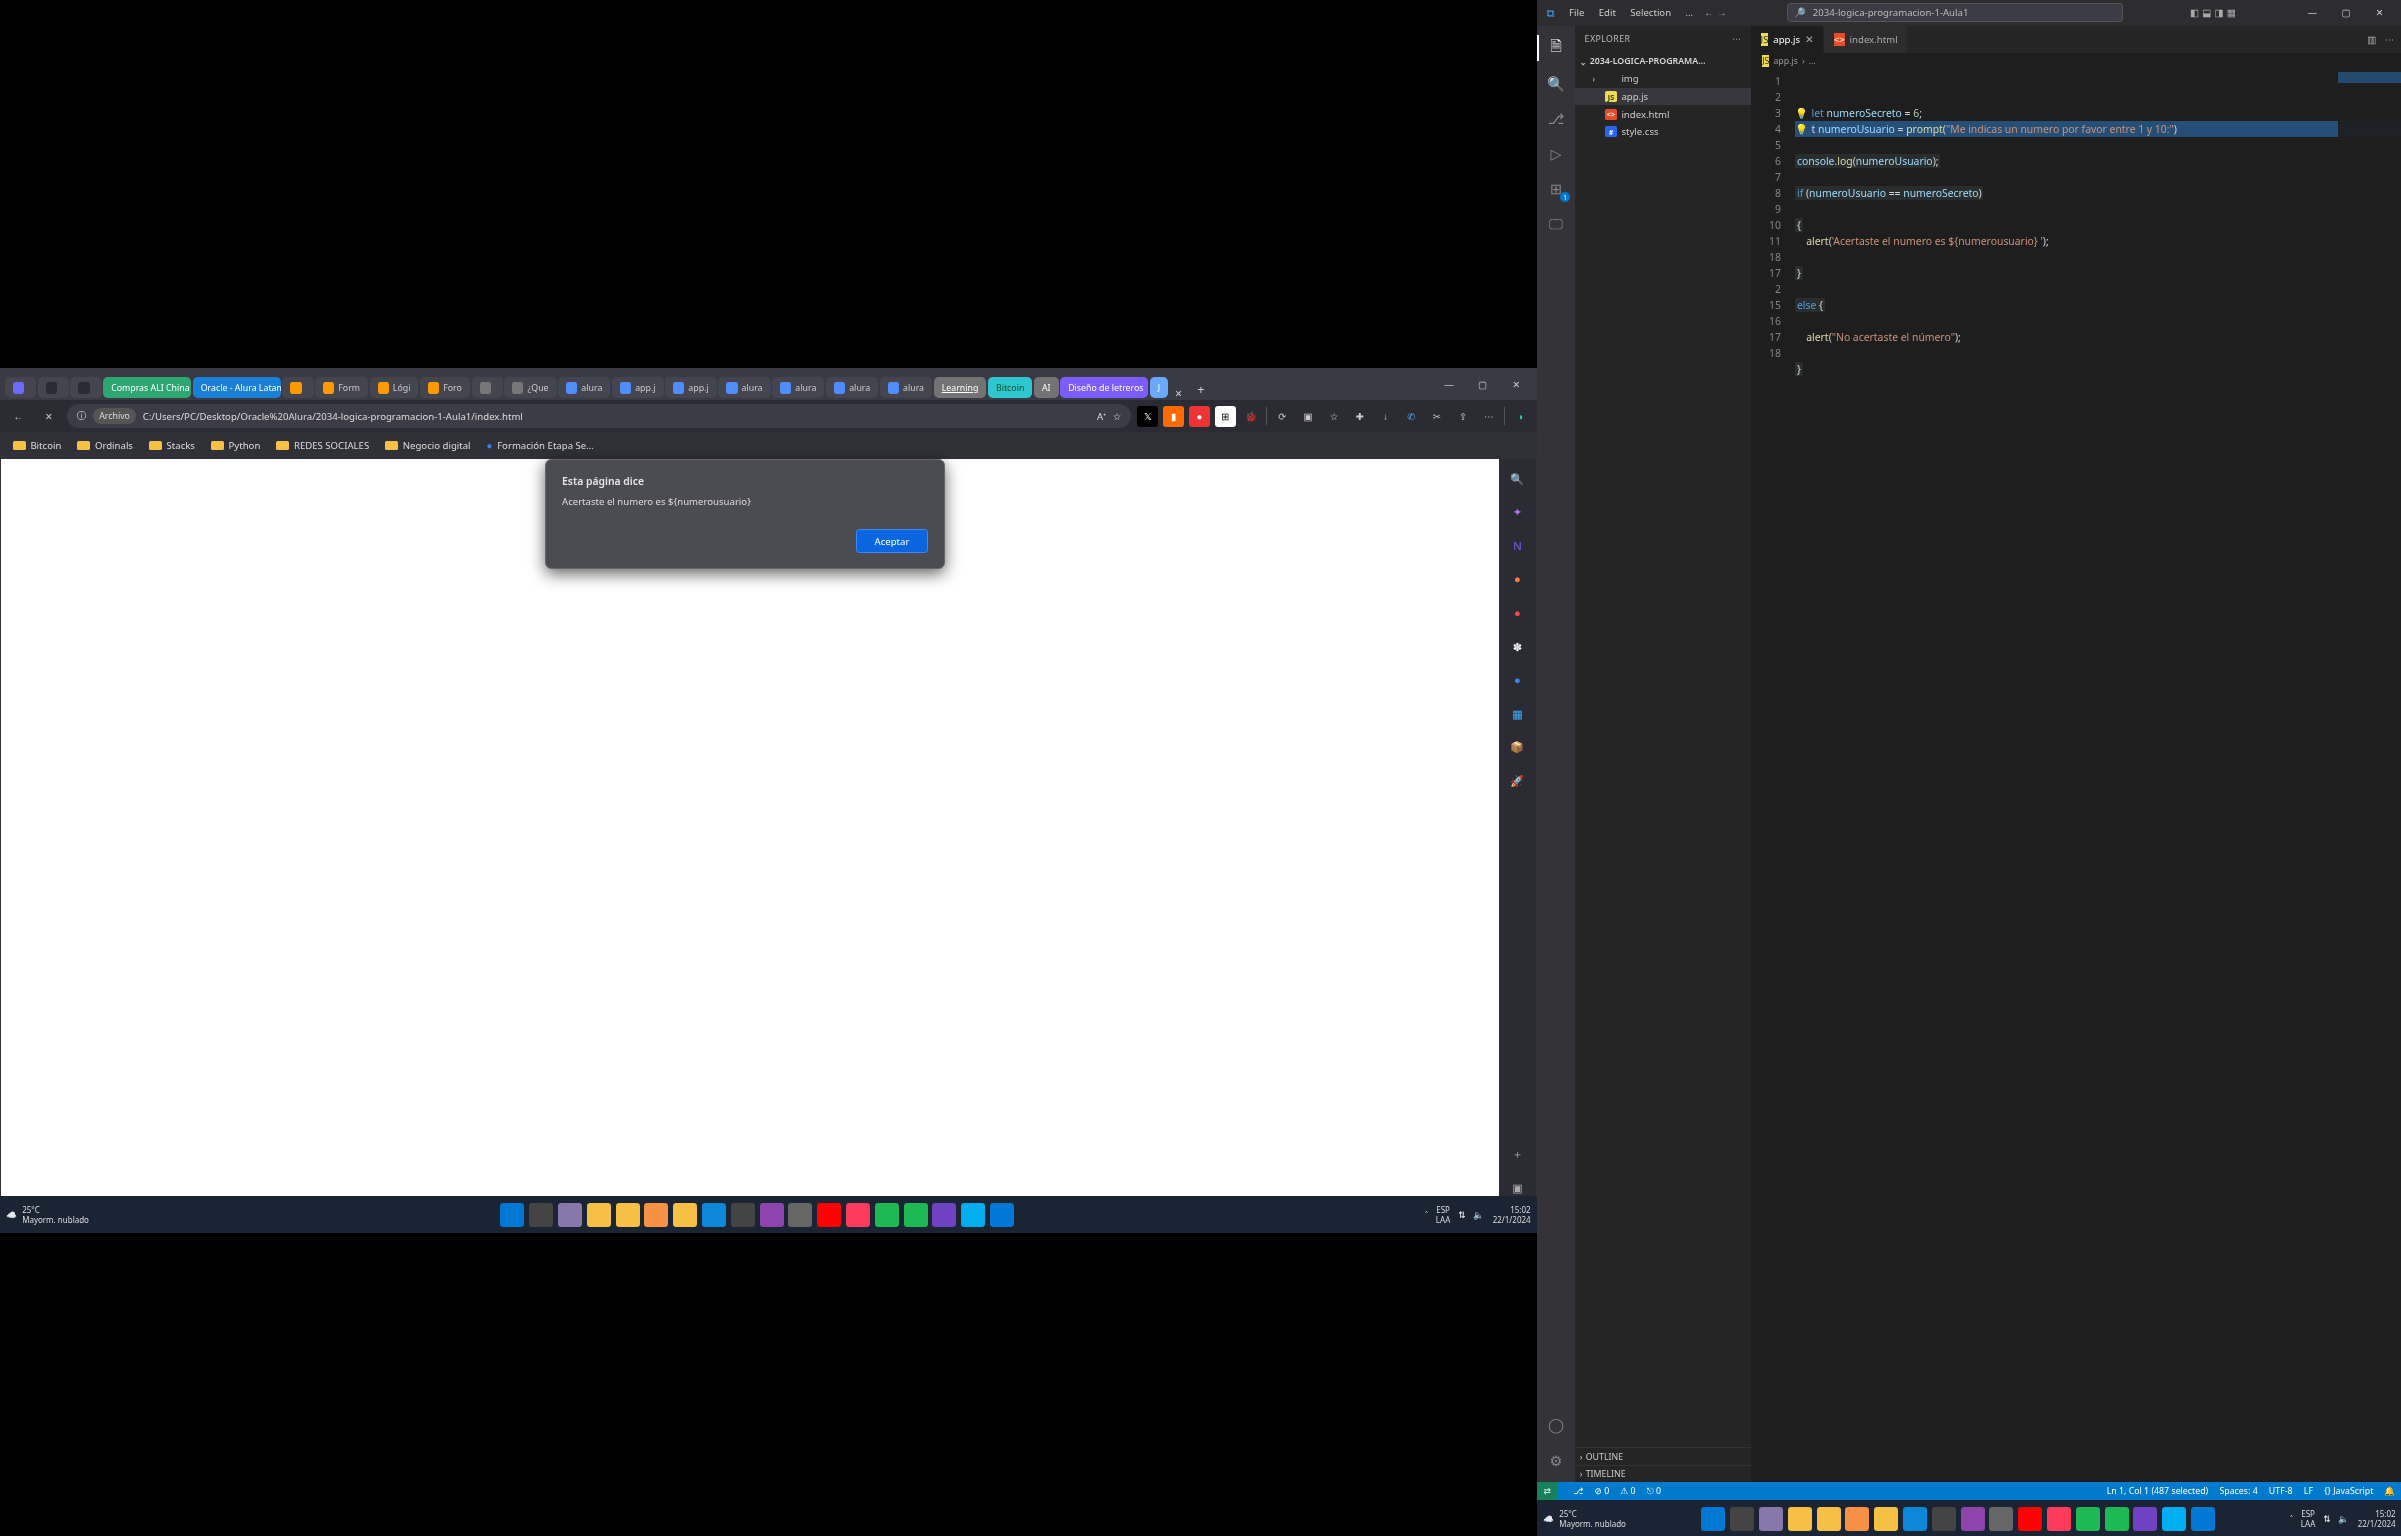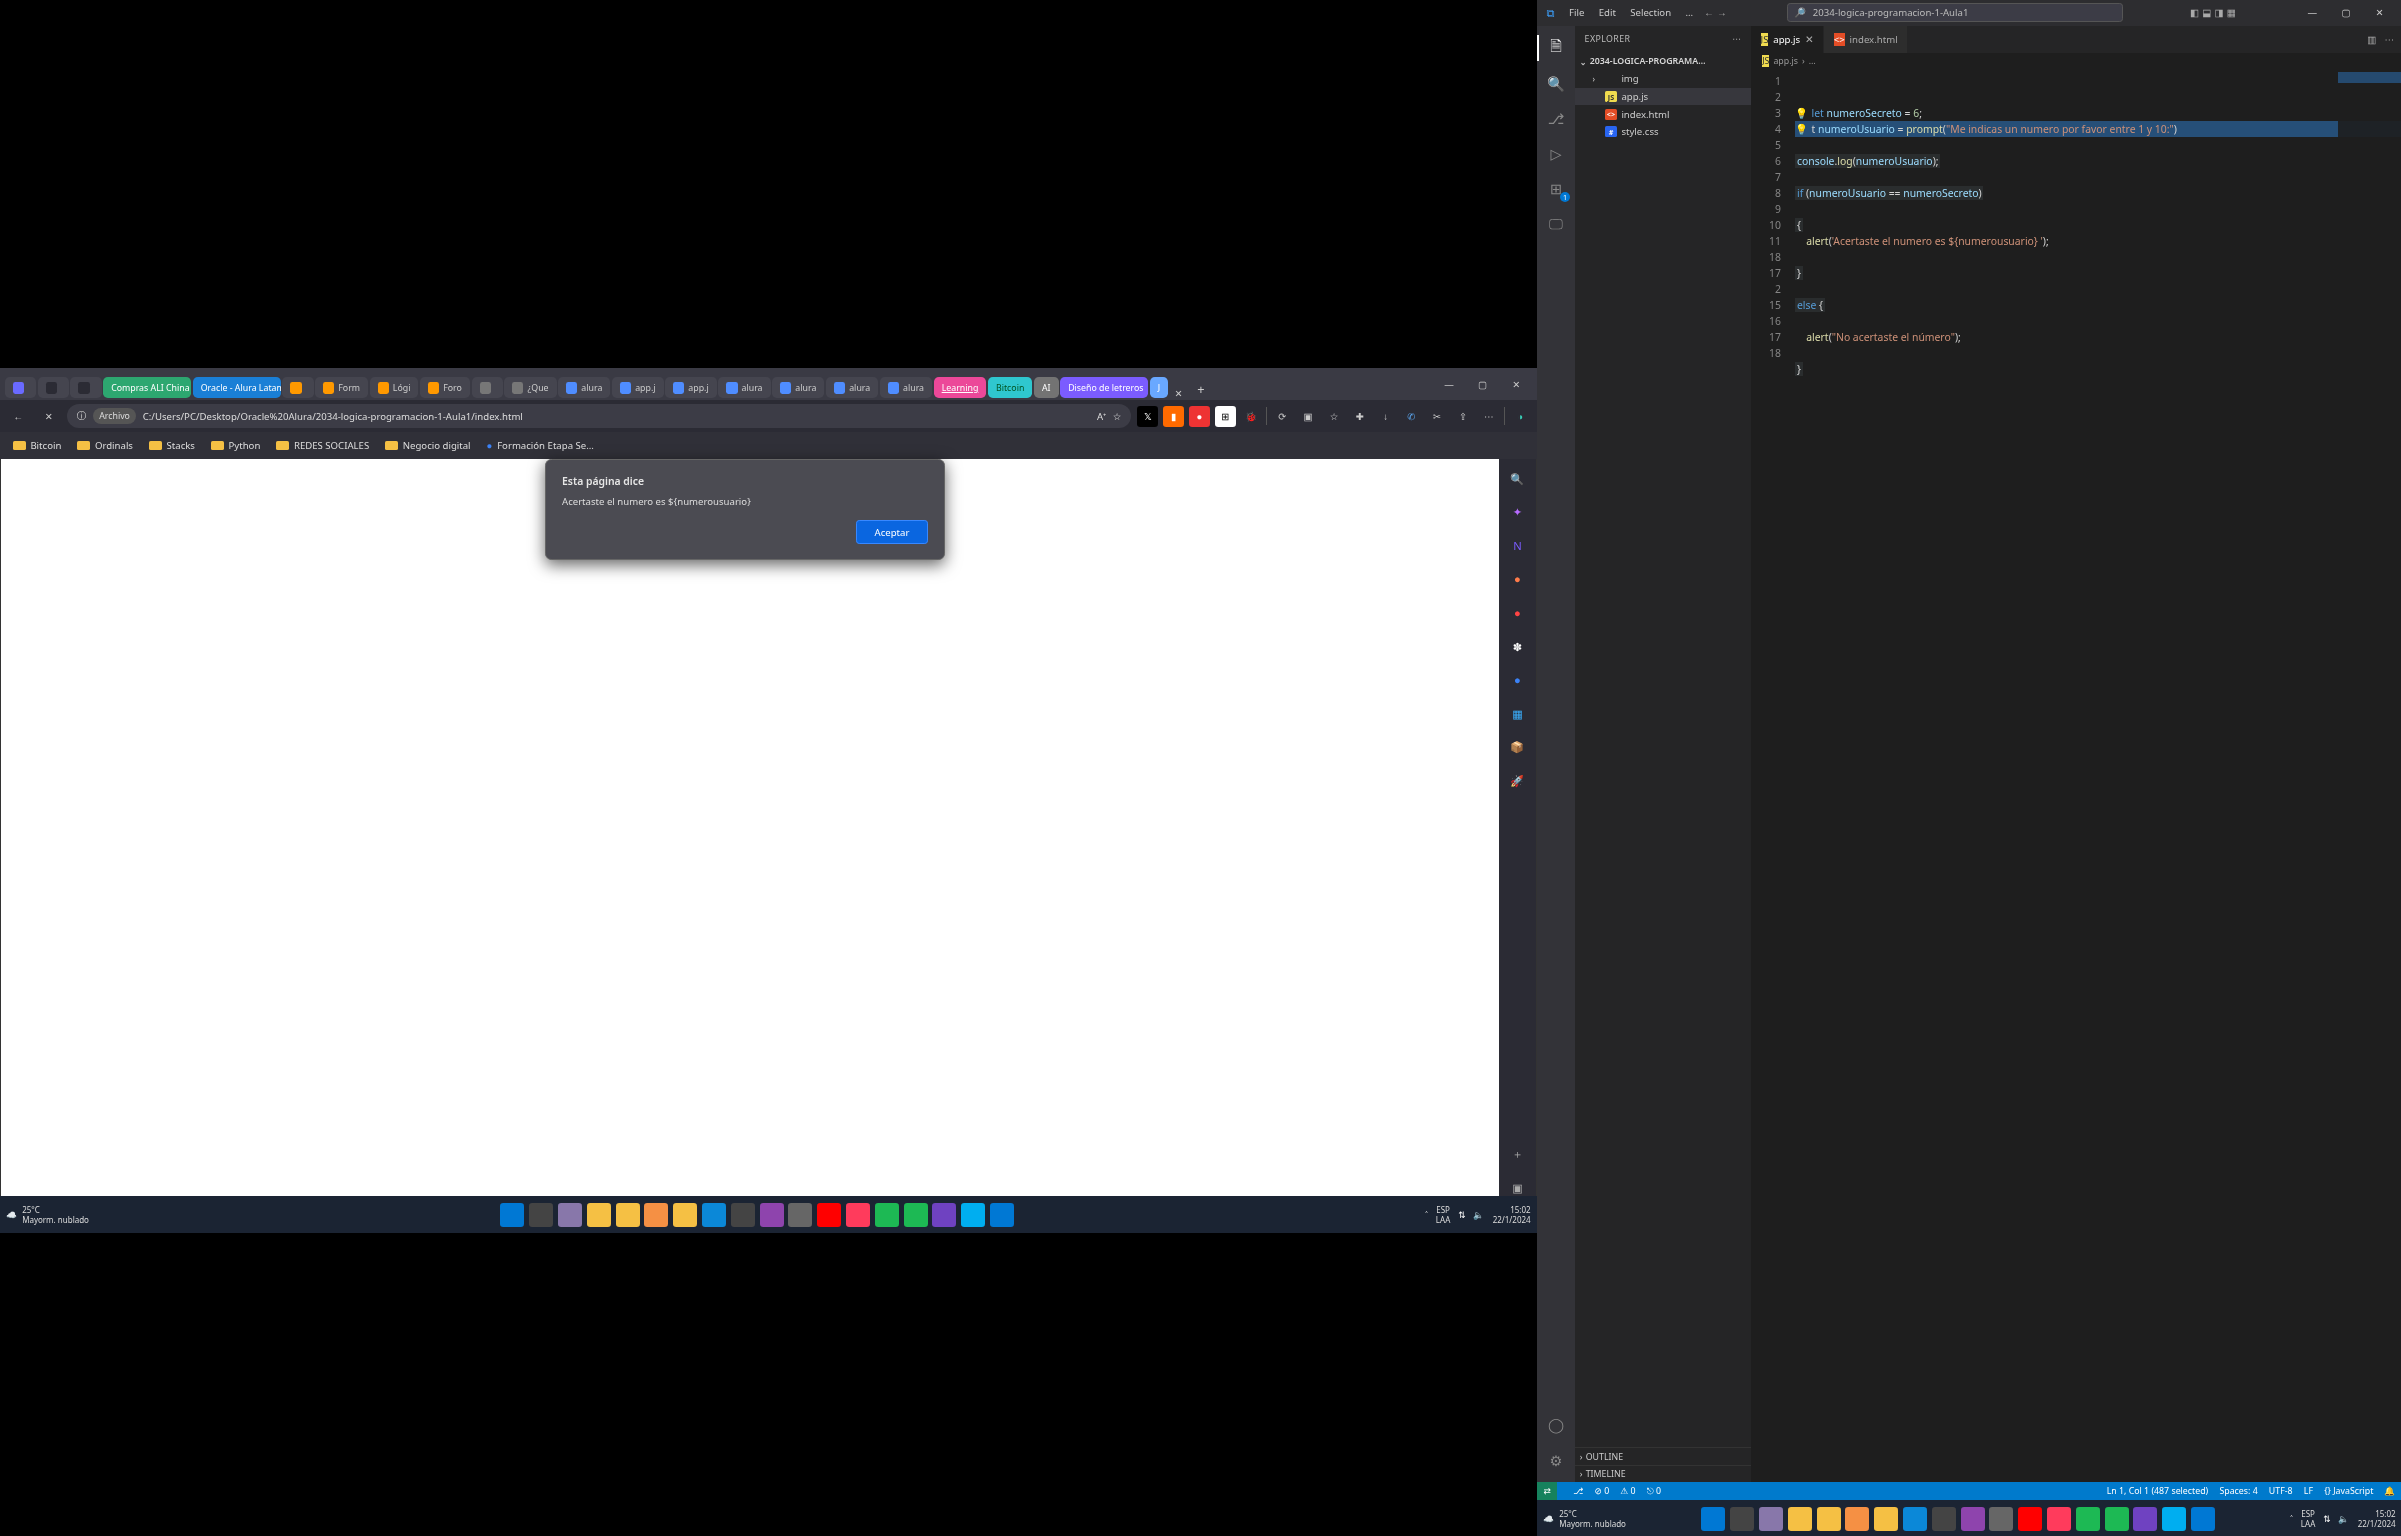--- a/index.html
+++ b/index.html
@@ -20,21 +20,21 @@
   }
   .b-tabs .tab {
     height: 24px; padding: 0 8px; display: flex; align-items: center; gap: 4px;
     font-size: 8.8px; border-radius: 4.8px 4.8px 0 0; white-space: nowrap;
     max-width: 88px; overflow: hidden;
   }
   .b-tabs .tab.pill { background:#45454f; border-radius:4.8px; height:21px; margin-bottom:1.6px; }
   .b-tabs .tab .fav { width:11.2px; height:11.2px; border-radius:2.4px; flex-shrink:0; }
   .b-tabs .tab.color-green  { background:#2da770; color:#fff; }
   .b-tabs .tab.color-blue   { background:#1a7fd6; color:#fff; }
-  .b-tabs .tab.color-pink   { background:#ec4899; color:#fff;text-decoration:underline; }
+  .b-tabs .tab.color-pink   { background:#737373; color:#fff;text-decoration:underline; }
   .b-tabs .tab.color-cyan   { background:#2fc7cf; color:#052; }
   .b-tabs .tab.color-dblue  { background:#737373; color:#fff; }
   .b-tabs .tab.color-purple { background:#7b5cff; color:#fff;text-align:center; }
   .b-tabs .tab.color-blue2  { background:#69a8ff; color:#fff; }
   .b-tabs .tab.plain { background:#45454f; }
   .b-tabs .newtab { width:24px; height:22.4px; display:flex; align-items:center;
     justify-content:center; color:#ccc; font-size:12.8px; }
   .b-tabs .winctrls { margin-left:auto; display:flex; align-items:center; gap:1.6px; height:32px; }
   .b-tabs .winctrls div { width:32px; height:24px; display:flex; align-items:center;
     justify-content:center; color:#ccc; font-size:9.6px; }
@@ -72,21 +72,21 @@
   .right-sidebar .spacer{ flex:1; }
 
   
   .dialog{
     position:absolute; left:544px; top:0px; width:400px;
     background:#4b4b52; border:0.8px solid #666; border-radius:6.4px;
     box-shadow: 0 4.8px 16px rgba(0,0,0,.6); padding:14.4px 16px;
     color:#e6e6e6;
   }
   .dialog h4{ font-size:10.4px; font-weight:600; margin-bottom:6.4px;}
-  .dialog p { font-size:9.6px; color:#ddd; margin-bottom:12px;}
+  .dialog p { font-size:9.6px; color:#ddd; margin-bottom:21px;}
   .dialog .btnrow{ display:flex; justify-content:flex-end;}
   .dialog button{
     background:#0a66e0; color:#fff; border:0.8px solid #3888ff;
     padding:4.8px 17.6px; border-radius:3.2px; font-size:9.6px; cursor:pointer;
   }
 
   
   .taskbar-left{
     position:absolute; left:0; top:1196px; width:1537px; height:37px;
     background:#1b2433; display:flex; align-items:center; color:#fff;

